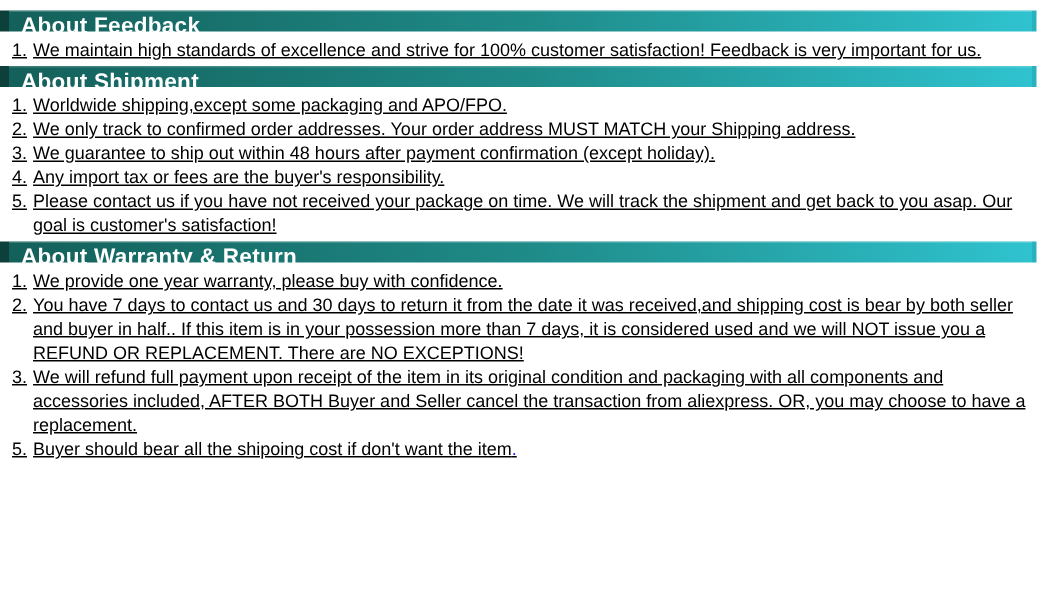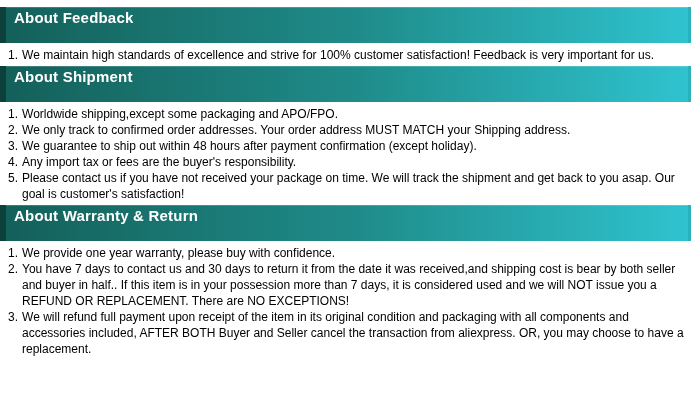--- a/index.html
+++ b/index.html
@@ -4,21 +4,21 @@
 <style>
   html,body{margin:0;padding:0;}
   body{
     width:700px;height:401px;
     background:#ffffff;
     font-family:"Liberation Sans", sans-serif;
     overflow:hidden;
   }
   .wrap{padding-top:7px;}
   .bar{
-    height:36px;
+    height:14px;
     line-height:22px;
     margin-right:9px;
     background:linear-gradient(90deg, var(--bar_gradient_start) 0%, var(--bar_gradient_mid) 52%, var(--bar_gradient_end) 100%);
     border-left:6px solid var(--bar_left_strip);
     border-right:3px solid var(--bar_right_edge);
     box-shadow:inset 0 1px 0 rgba(255,255,255,0.18);
     color:var(--header_text);
     font-size:15px;
     font-weight:bold;
     padding-left:8px;
@@ -26,20 +26,21 @@
   }
   .items{
     margin:4px 8px 3px 0;
     font-size:12px;
     line-height:16px;
     color:var(--body_text);
   }
   .item{
     padding-left:22px;
     text-indent:-14px;
+    text-decoration:underline;
   }
   .num{margin-right:4px;}
   .blue{color:var(--link_blue);}
 </style>
 </head>
 <body>
 
 <div class="wrap">
 
   <div class="section">
@@ -59,16 +60,17 @@
       <div class="item"><span class="num">5.</span><span>Please contact us if you have not received your package on time. We will track the shipment and get back to you asap. Our goal is customer's satisfaction!</span></div>
     </div>
   </div>
 
   <div class="section">
     <div class="bar">About Warranty &amp; Return</div>
     <div class="items">
       <div class="item"><span class="num">1.</span><span>We provide one year warranty, please buy with confidence.</span></div>
       <div class="item"><span class="num">2.</span><span>You have 7 days to contact us and 30 days to return it from the date it was received,and shipping cost is bear by both seller and buyer in half.. If this item is in your possession more than 7 days, it is considered used and we will NOT issue you a REFUND OR REPLACEMENT. There are NO EXCEPTIONS!</span></div>
       <div class="item"><span class="num">3.</span><span>We will refund full payment upon receipt of the item in its original condition and packaging with all components and accessories included, AFTER BOTH Buyer and Seller cancel the transaction from aliexpress. OR, you may choose to have a replacement.</span></div>
+      <div class="item"><span class="num">5.</span><span>Buyer should bear all the shipoing cost if don't want the item</span><span class="blue">.</span></div>
     </div>
   </div>
 
 </div>
 
 </body></html>

